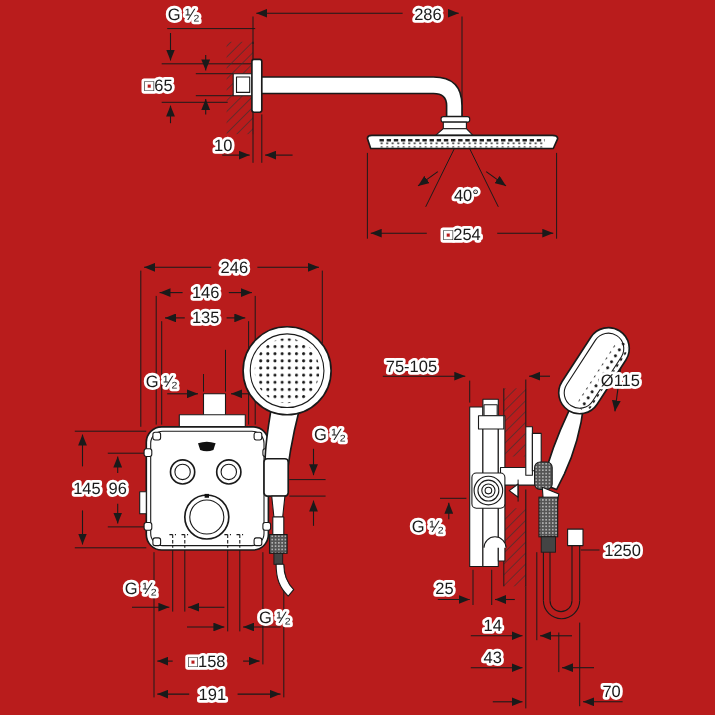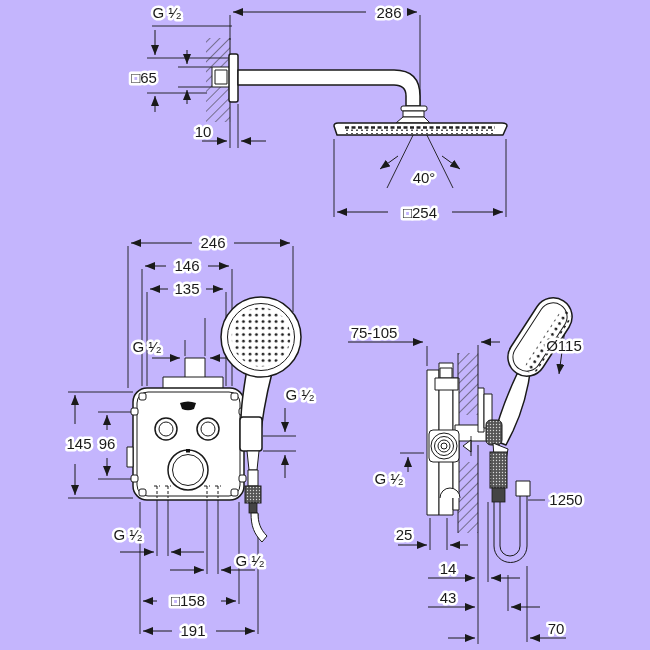--- a/index.html
+++ b/index.html
@@ -1,16 +1,16 @@
 <!DOCTYPE html>
 <html><head>
 <meta charset="utf-8">
 <style>
   html,body{margin:0;padding:0;background:#fff;}
-  #stage{position:relative;width:650px;height:650px;background:#c4b5fd;overflow:hidden;
+  #stage{position:relative;width:650px;height:650px;background:#b91c1c;overflow:hidden;
          font-family:"Liberation Sans",sans-serif;}
   svg{display:block;}
   .dim-label{font-family:"Liberation Sans",sans-serif;font-size:15px;fill:#1a1a1a;
              paint-order:stroke fill;stroke:#ffffff;stroke-width:5px;stroke-linejoin:round;}
   .outline{fill:#ffffff;stroke:#1a1a1a;stroke-width:1.5;stroke-linejoin:round;}
   .outline-thin{fill:#ffffff;stroke:#1a1a1a;stroke-width:1;stroke-linejoin:round;}
   .nofill{fill:none;stroke:#1a1a1a;stroke-width:1.5;}
   .dim{stroke:#1a1a1a;stroke-width:1;fill:none;}
   .ext{stroke:#1a1a1a;stroke-width:0.9;fill:none;}
 </style>

